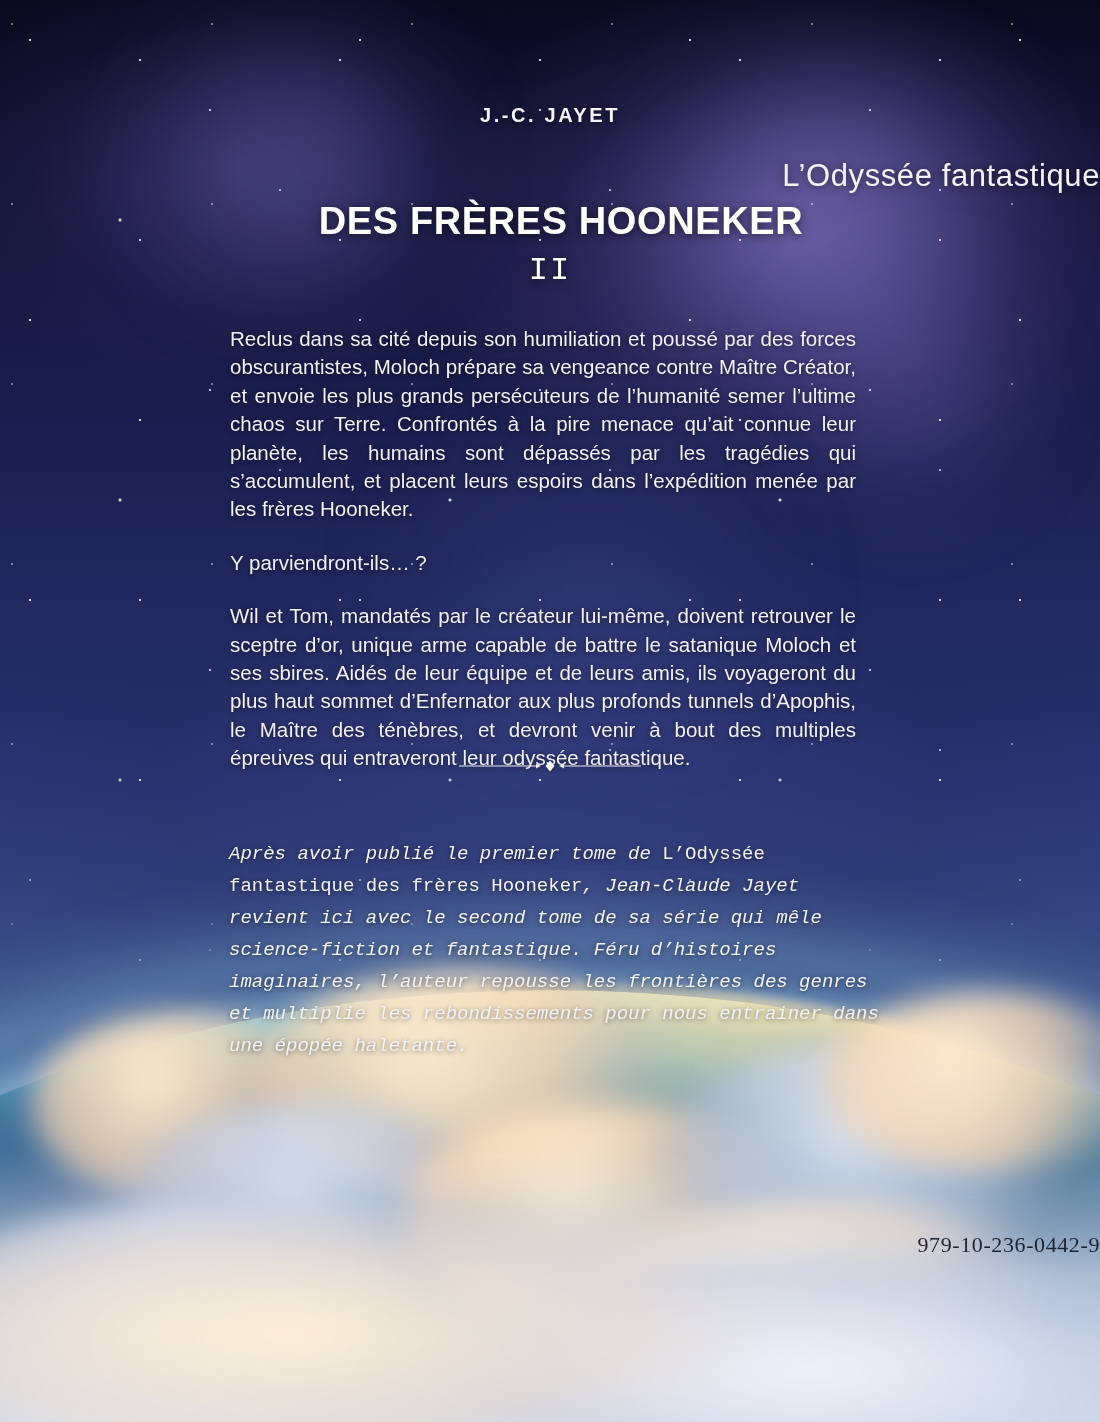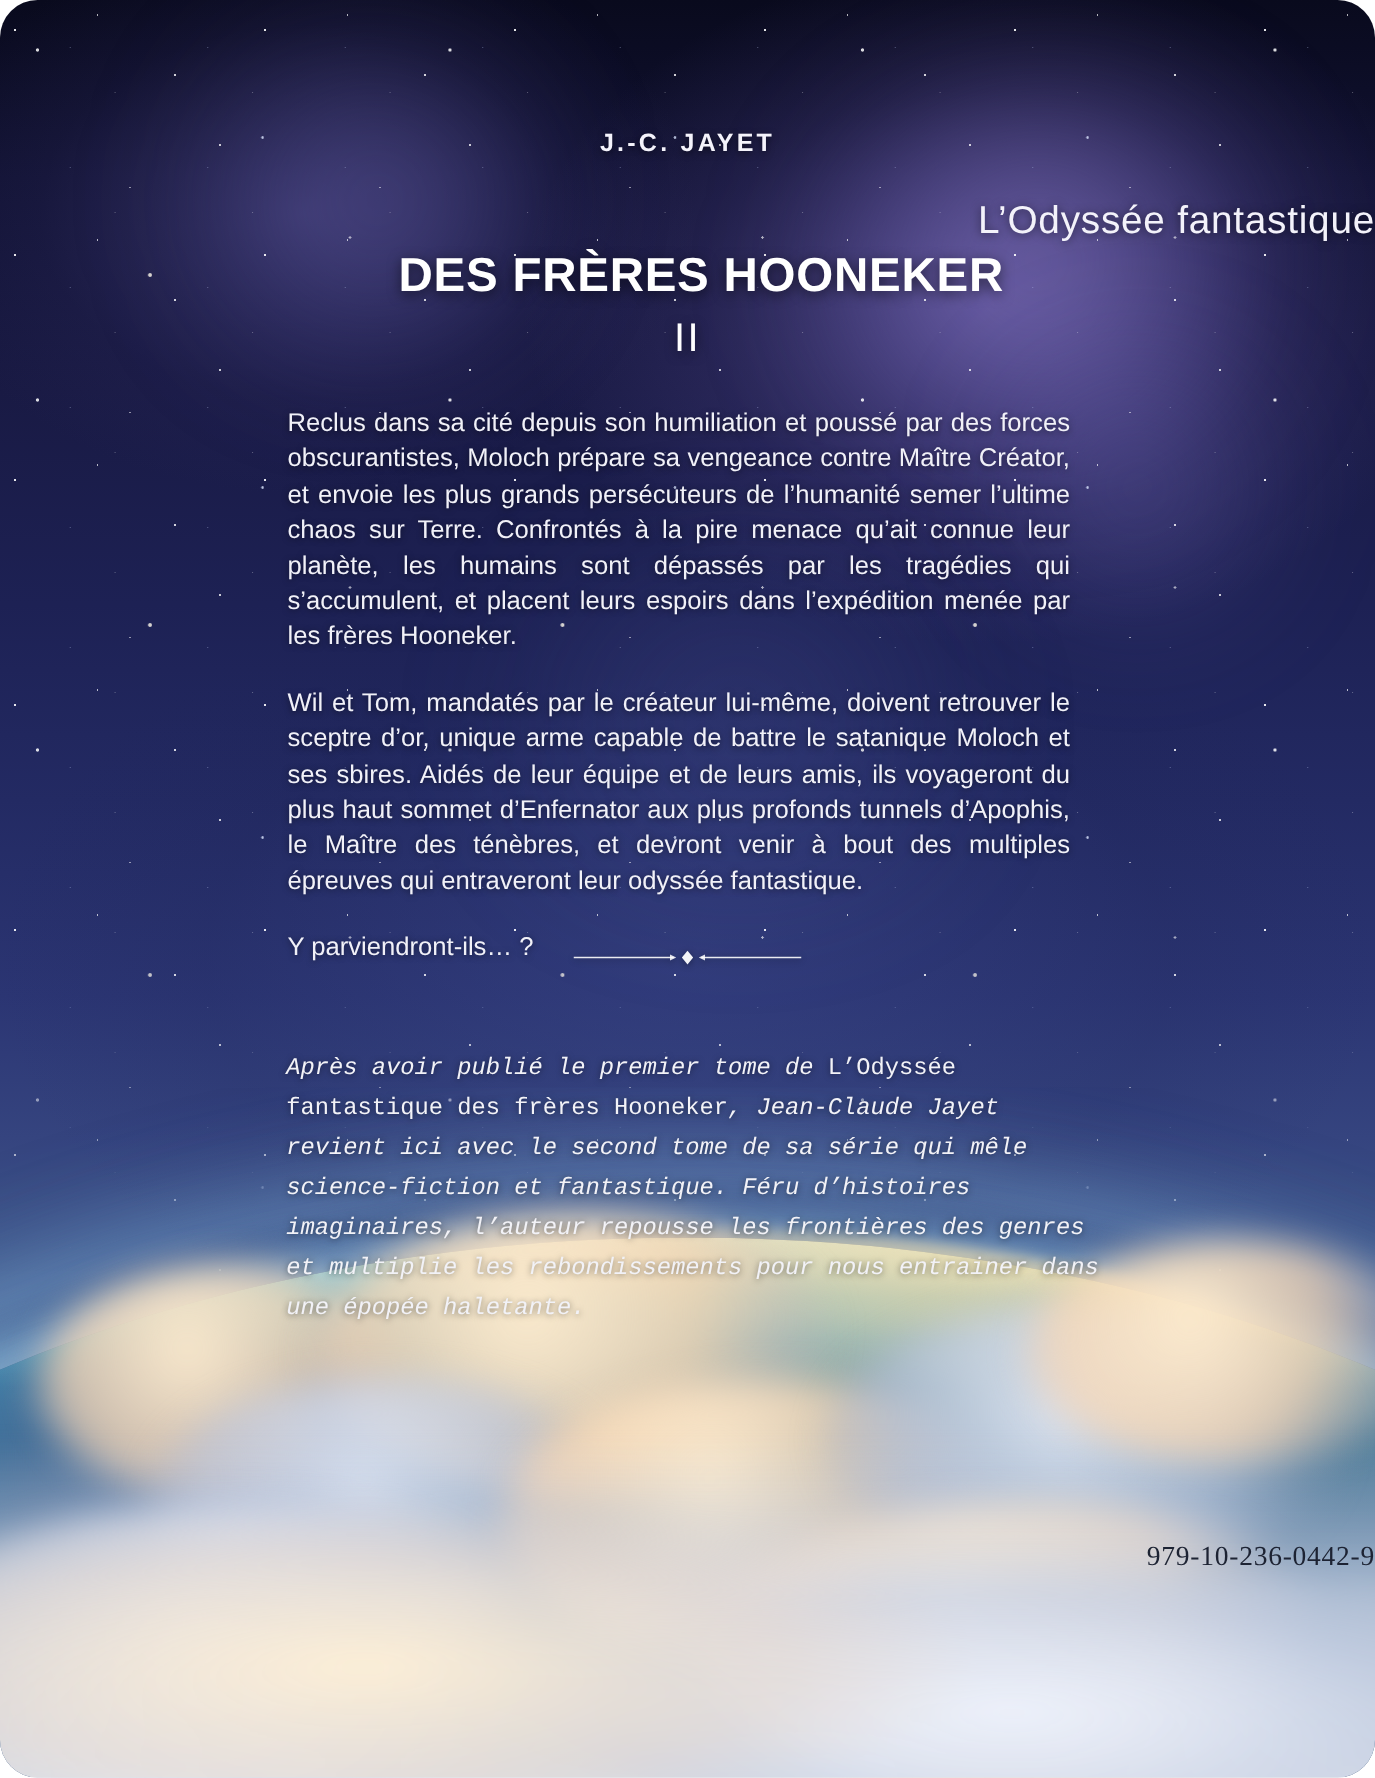--- a/index.html
+++ b/index.html
@@ -33,21 +33,20 @@
         #2b3573 56%,
         #35447f 64%,
         #3d5489 70%,
         #4a6796 75%,
         #5c7ea4 79%,
         #7e9ab4 83%,
         #9fb2c4 87%,
         #b9c1cb 91%,
         #cfd2d6 96%,
         #dcdee1 100%);
-    border-radius: 30px;
   }
 
   
   .stars {
     position: absolute;
     inset: 0;
     pointer-events: none;
   }
   .stars-a {
     background-image:
@@ -211,21 +210,21 @@
     letter-spacing: 0.6px;
     text-shadow: 0 2px 10px rgba(0,0,0,0.6);
     padding-left: 22px;
   }
   .title-3 {
     position: absolute;
     top: 252px;
     left: 0; right: 0;
     text-align: center;
     color: #ffffff;
-    font-family: Liberation Sans, sans-serif;
+    font-family: Liberation Mono, monospace;
     font-size: 32px;
     letter-spacing: 2px;
     text-shadow: 0 2px 9px rgba(0,0,0,0.55);
   }
 
   .blurb {
     position: absolute;
     left: 230px;
     width: 642px;
     top: 325px;
@@ -311,22 +310,22 @@
   <div class="content">
 
     <div class="author">J.-C. JAYET</div>
 
     <div class="title-1">L’Odyssée fantastique</div>
     <div class="title-2">DES FRÈRES HOONEKER</div>
     <div class="title-3">II</div>
 
     <div class="blurb">
       <p>Reclus dans sa cité depuis son humiliation et poussé par des forces obscurantistes, Moloch prépare sa vengeance contre Maître Créator, et envoie les plus grands persécuteurs de l’humanité semer l’ultime chaos sur Terre. Confrontés à la pire menace qu’ait connue leur planète, les humains sont dépassés par les tragédies qui s’accumulent, et placent leurs espoirs dans l’expédition menée par les frères Hooneker.</p>
+      <p>Y parviendront-ils… ?</p>
       <p>Wil et Tom, mandatés par le créateur lui-même, doivent retrouver le sceptre d’or, unique arme capable de battre le satanique Moloch et ses sbires. Aidés de leur équipe et de leurs amis, ils voyageront du plus haut sommet d’Enfernator aux plus profonds tunnels d’Apophis, le Maître des ténèbres, et devront venir à bout des multiples épreuves qui entraveront leur odyssée fantastique.</p>
-      <p>Y parviendront-ils… ?</p>
     </div>
 
     <div class="divider">
       <svg width="190" height="16" viewBox="0 0 190 16" aria-hidden="true">
         <line x1="4" y1="8" x2="84" y2="8" stroke="#ffffff" stroke-width="1.2" opacity="0.9"></line>
         <line x1="106" y1="8" x2="186" y2="8" stroke="#ffffff" stroke-width="1.2" opacity="0.9"></line>
         <polygon points="95,2.5 99.5,8 95,13.5 90.5,8" fill="#ffffff" opacity="0.95"></polygon>
         <polygon points="86,8 81,5.6 81,10.4" fill="#ffffff" opacity="0.85"></polygon>
         <polygon points="104,8 109,5.6 109,10.4" fill="#ffffff" opacity="0.85"></polygon>
       </svg>

